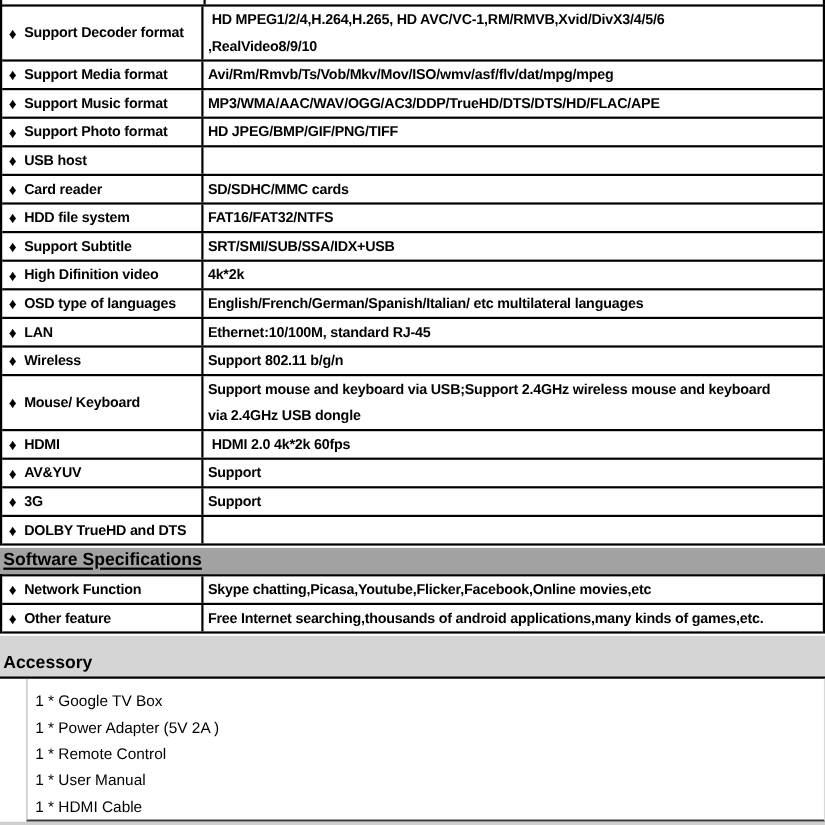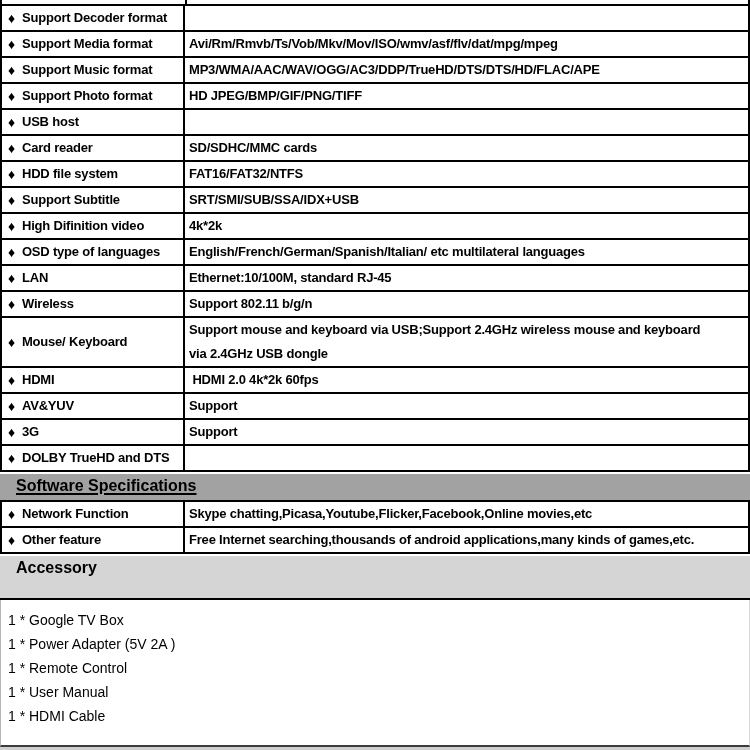--- a/index.html
+++ b/index.html
@@ -35,56 +35,59 @@
   .value-cell {
     flex: 1;
     display: flex; align-items: center;
     padding-left: 4px; padding-right: 2px;
     white-space: pre-line;
   }
 
   .band {
     height: 26px; line-height: 24px;
     font-size: 16px; font-weight: bold;
-    padding-left: 16px;
+    padding-left: 3px;
     margin-top: 2px;
-    display: flex; align-items: flex-start;
+    display: flex; align-items: flex-end;
   }
   .band-software { background: #a2a2a2; }
   .band-software span { text-decoration: underline; text-decoration-thickness: 2px; text-underline-offset: 2px; }
   .band-accessory { background: #d5d5d5; height: 44px; border-bottom: 2px solid #000; }
 
   .accessory-list {
     flex: 1;
     border-left: 1px solid #b5b5b5;
     border-right: 1px solid #d8d8d8;
     padding: 8px 0 0 7px;
     font-size: 14px;
     font-weight: normal;
     border-bottom: 2px solid #3c3c3c;
+    margin-left: 24px;
   }
   .accessory-item { line-height: 24px; }
 
   .bottom-strip { height: 3px; background: #cfcfcf; }
 </style>
 </head>
 <body>
 
 <div class="page">
 
   <div class="top-strip">
     <div class="top-strip-divider"></div>
   </div>
 
   <div class="spec-table" id="spec-table">
       <div class="row">
         <div class="cell label-cell">
           <span class="diamond">♦</span>
           <span>Support Decoder format</span>
         </div>
+        <div class="cell value-cell">&nbsp;HD MPEG1/2/4,H.264,H.265, HD AVC/VC-1,RM/RMVB,Xvid/DivX3/4/5/6
+,RealVideo8/9/10</div>
       </div>
       <div class="row">
         <div class="cell label-cell">
           <span class="diamond">♦</span>
           <span>Support Media format</span>
         </div>
         <div class="cell value-cell">Avi/Rm/Rmvb/Ts/Vob/Mkv/Mov/ISO/wmv/asf/flv/dat/mpg/mpeg</div>
       </div>
       <div class="row">
         <div class="cell label-cell">

